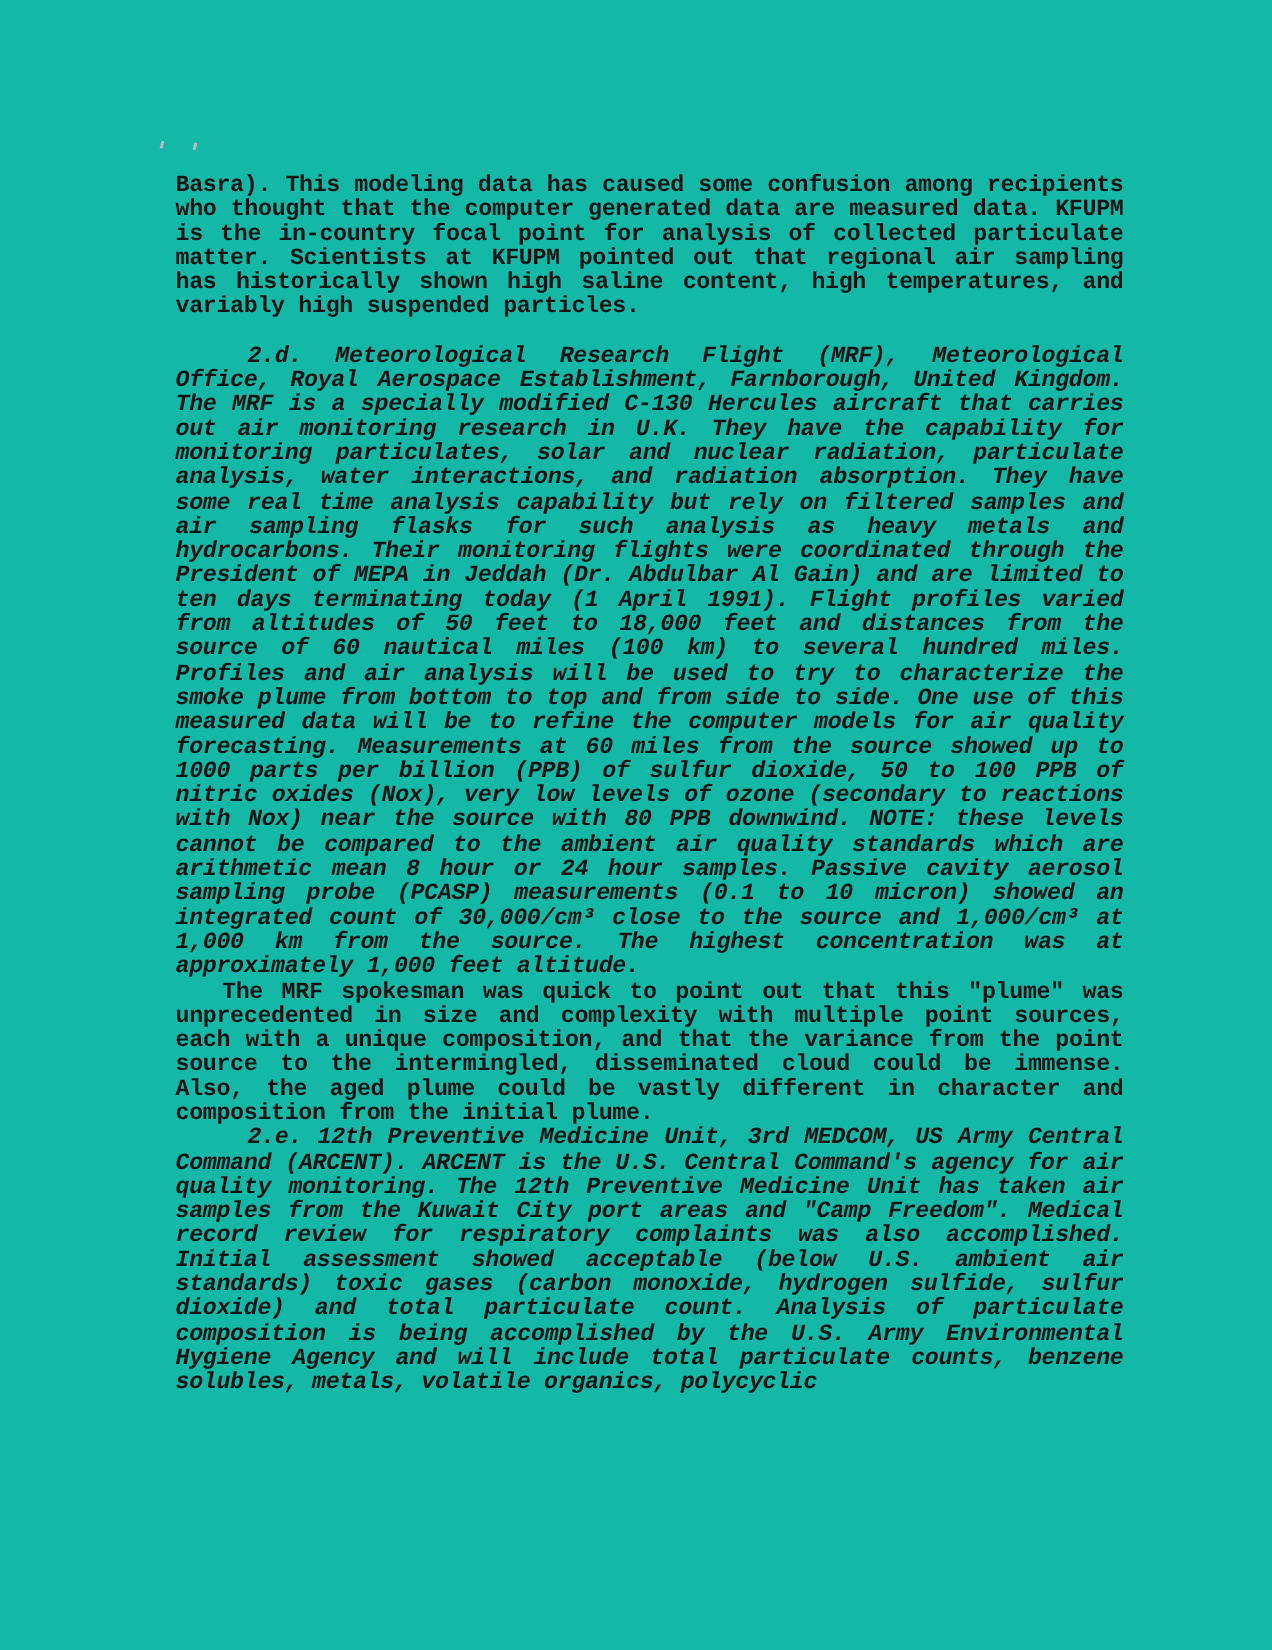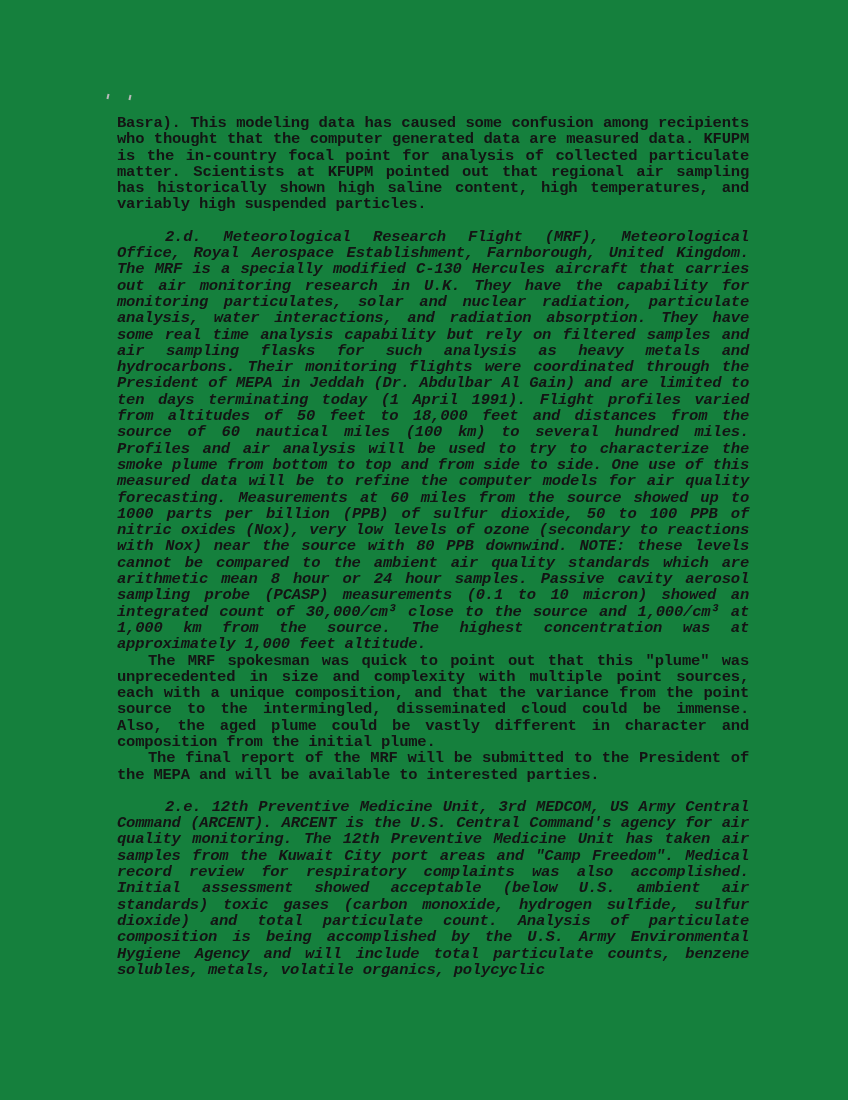--- a/index.html
+++ b/index.html
@@ -4,21 +4,21 @@
 <style>
   html, body {
     margin: 0;
     padding: 0;
     background: #ffffff;
   }
   .page {
     position: relative;
     width: 848px;
     height: 1100px;
-    background: #15803d;
+    background: #14b8a6;
     overflow: hidden;
   }
   .scan-mark {
     position: absolute;
     width: 2px;
     height: 5px;
     background: #b9b9b9;
     transform: rotate(14deg);
   }
   .scan-mark.m1 { left: 107px; top: 94px; }
@@ -58,18 +58,17 @@
   <span class="scan-mark m1"></span>
   <span class="scan-mark m2"></span>
 
   <div class="text-block">
     <p class="para spaced">Basra). This modeling data has caused some confusion among recipients who thought that the computer generated data are measured data. KFUPM is the in-country focal point for analysis of collected particulate matter. Scientists at KFUPM pointed out that regional air sampling has historically shown high saline content, high temperatures, and variably high suspended particles.</p>
 
     <p class="para indent-lg">2.d. Meteorological Research Flight (MRF), Meteorological Office, Royal Aerospace Establishment, Farnborough, United Kingdom. The MRF is a specially modified C-130 Hercules aircraft that carries out air monitoring research in U.K. They have the capability for monitoring particulates, solar and nuclear radiation, particulate analysis, water interactions, and radiation absorption. They have some real time analysis capability but rely on filtered samples and air sampling flasks for such analysis as heavy metals and hydrocarbons. Their monitoring flights were coordinated through the President of MEPA in Jeddah (Dr. Abdulbar Al Gain) and are limited to ten days terminating today (1 April 1991). Flight profiles varied from altitudes of 50 feet to 18,000 feet and distances from the source of 60 nautical miles (100 km) to several hundred miles. Profiles and air analysis will be used to try to characterize the smoke plume from bottom to top and from side to side. One use of this measured data will be to refine the computer models for air quality forecasting. Measurements at 60 miles from the source showed up to 1000 parts per billion (PPB) of sulfur dioxide, 50 to 100 PPB of nitric oxides (Nox), very low levels of ozone (secondary to reactions with Nox) near the source with 80 PPB downwind. NOTE: these levels cannot be compared to the ambient air quality standards which are arithmetic mean 8 hour or 24 hour samples. Passive cavity aerosol sampling probe (PCASP) measurements (0.1 to 10 micron) showed an integrated count of 30,000/cm³ close to the source and 1,000/cm³ at 1,000 km from the source. The highest concentration was at approximately 1,000 feet altitude.</p>
 
     <p class="para indent-sm">The MRF spokesman was quick to point out that this "plume" was unprecedented in size and complexity with multiple point sources, each with a unique composition, and that the variance from the point source to the intermingled, disseminated cloud could be immense. Also, the aged plume could be vastly different in character and composition from the initial plume.</p>
 
-    <p class="para indent-sm spaced">The final report of the MRF will be submitted to the President of the MEPA and will be available to interested parties.</p>
 
     <p class="para indent-lg">2.e. 12th Preventive Medicine Unit, 3rd MEDCOM, US Army Central Command (ARCENT). ARCENT is the U.S. Central Command's agency for air quality monitoring. The 12th Preventive Medicine Unit has taken air samples from the Kuwait City port areas and "Camp Freedom". Medical record review for respiratory complaints was also accomplished. Initial assessment showed acceptable (below U.S. ambient air standards) toxic gases (carbon monoxide, hydrogen sulfide, sulfur dioxide) and total particulate count. Analysis of particulate composition is being accomplished by the U.S. Army Environmental Hygiene Agency and will include total particulate counts, benzene solubles, metals, volatile organics, polycyclic</p>
   </div>
 
 </div>
 
 </body></html>

